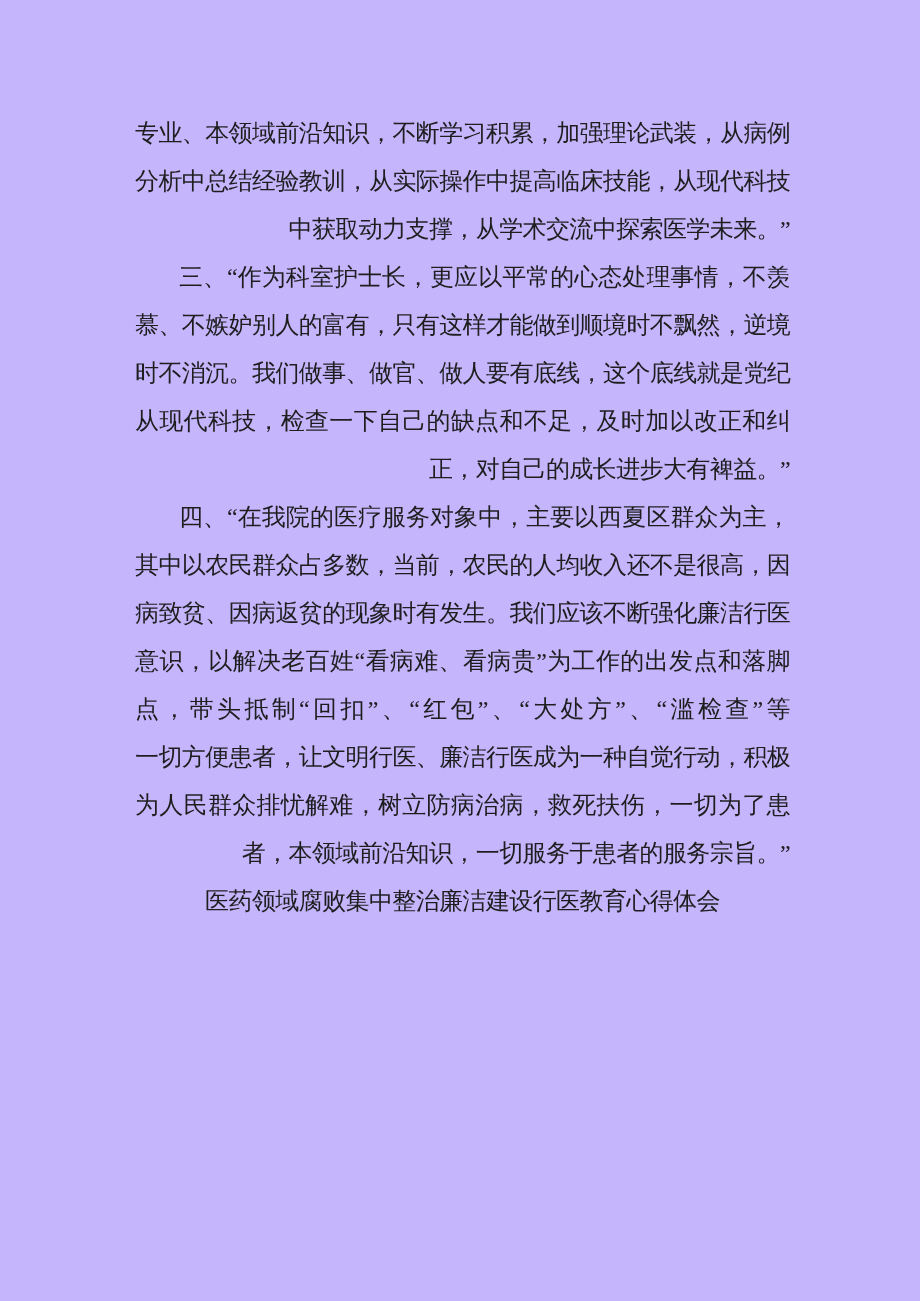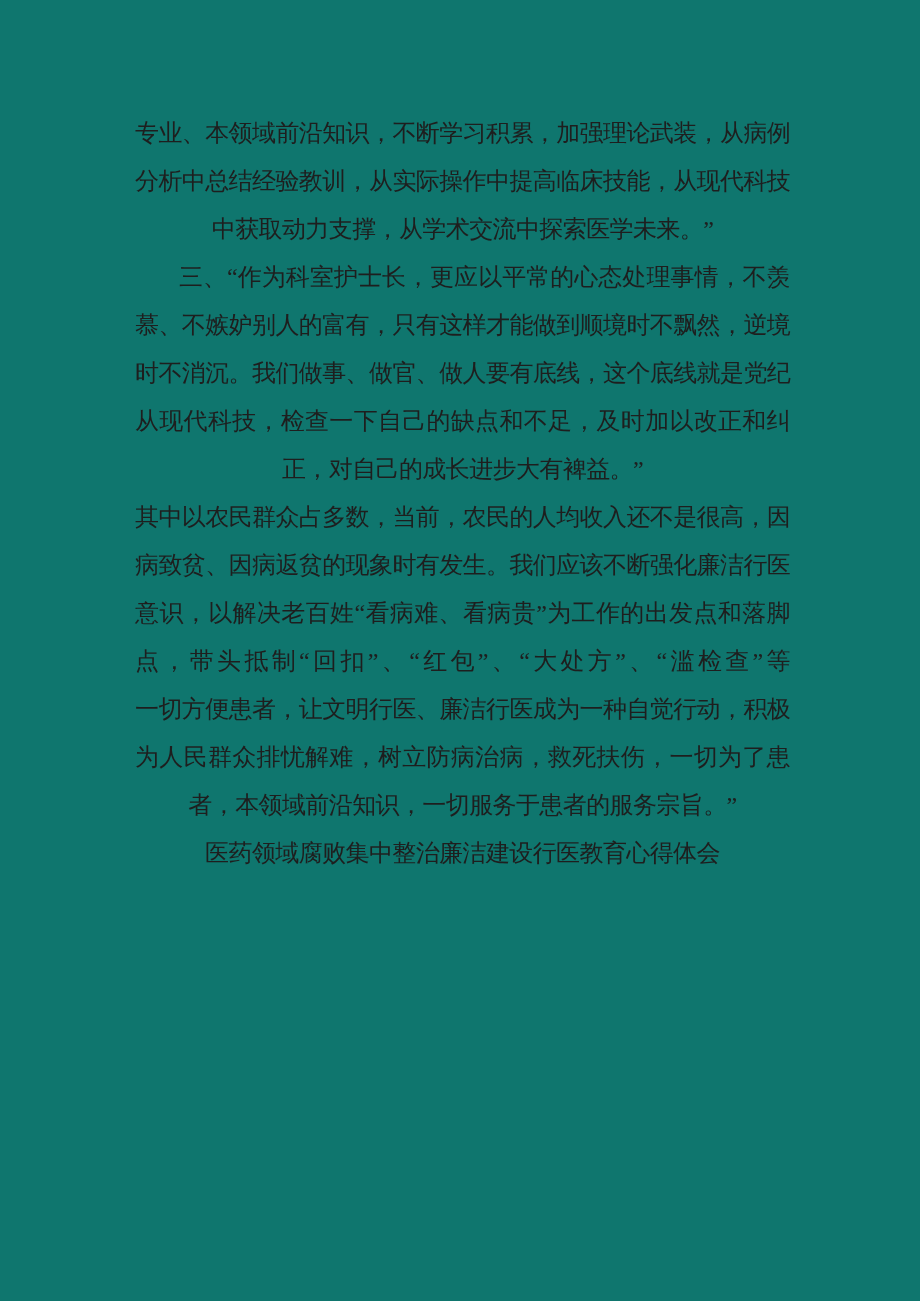--- a/index.html
+++ b/index.html
@@ -4,38 +4,38 @@
 <style>
   html, body {
     margin: 0;
     padding: 0;
     background: #ffffff;
   }
   .page {
     position: relative;
     width: 920px;
     height: 1301px;
-    background: #0f766e;
+    background: #c4b5fd;
     overflow: hidden;
   }
   .text-block {
     position: absolute;
     left: 135px;
     top: 109px;
     width: 655px;
     font-family: "Liberation Serif", "DejaVu Serif", serif;
     font-size: 24px;
     line-height: 48px;
     color: #1e1e1e;
     letter-spacing: -0.6px;
   }
   .line {
     height: 48px;
     white-space: nowrap;
-    text-align: center;
+    text-align: right;
   }
   .line.fill {
     text-align: justify;
     text-align-last: justify;
   }
   .line.indent {
     text-indent: 44px;
   }
   .paragraph.heading .line {
     text-align: left;
@@ -54,20 +54,21 @@
         <div class="line">中获取动力支撑，从学术交流中探索医学未来。”</div>
       </div>
       <div class="paragraph body">
         <div class="line fill indent">三、“作为科室护士长，更应以平常的心态处理事情，不羡</div>
         <div class="line fill">慕、不嫉妒别人的富有，只有这样才能做到顺境时不飘然，逆境</div>
         <div class="line fill">时不消沉。我们做事、做官、做人要有底线，这个底线就是党纪</div>
         <div class="line fill">从现代科技，检查一下自己的缺点和不足，及时加以改正和纠</div>
         <div class="line">正，对自己的成长进步大有裨益。”</div>
       </div>
       <div class="paragraph body">
+        <div class="line fill indent">四、“在我院的医疗服务对象中，主要以西夏区群众为主，</div>
         <div class="line fill">其中以农民群众占多数，当前，农民的人均收入还不是很高，因</div>
         <div class="line fill">病致贫、因病返贫的现象时有发生。我们应该不断强化廉洁行医</div>
         <div class="line fill">意识，以解决老百姓“看病难、看病贵”为工作的出发点和落脚</div>
         <div class="line fill">点，带头抵制“回扣”、“红包”、“大处方”、“滥检查”等</div>
         <div class="line fill">一切方便患者，让文明行医、廉洁行医成为一种自觉行动，积极</div>
         <div class="line fill">为人民群众排忧解难，树立防病治病，救死扶伤，一切为了患</div>
         <div class="line">者，本领域前沿知识，一切服务于患者的服务宗旨。”</div>
       </div>
       <div class="paragraph heading">
         <div class="line">医药领域腐败集中整治廉洁建设行医教育心得体会</div>

